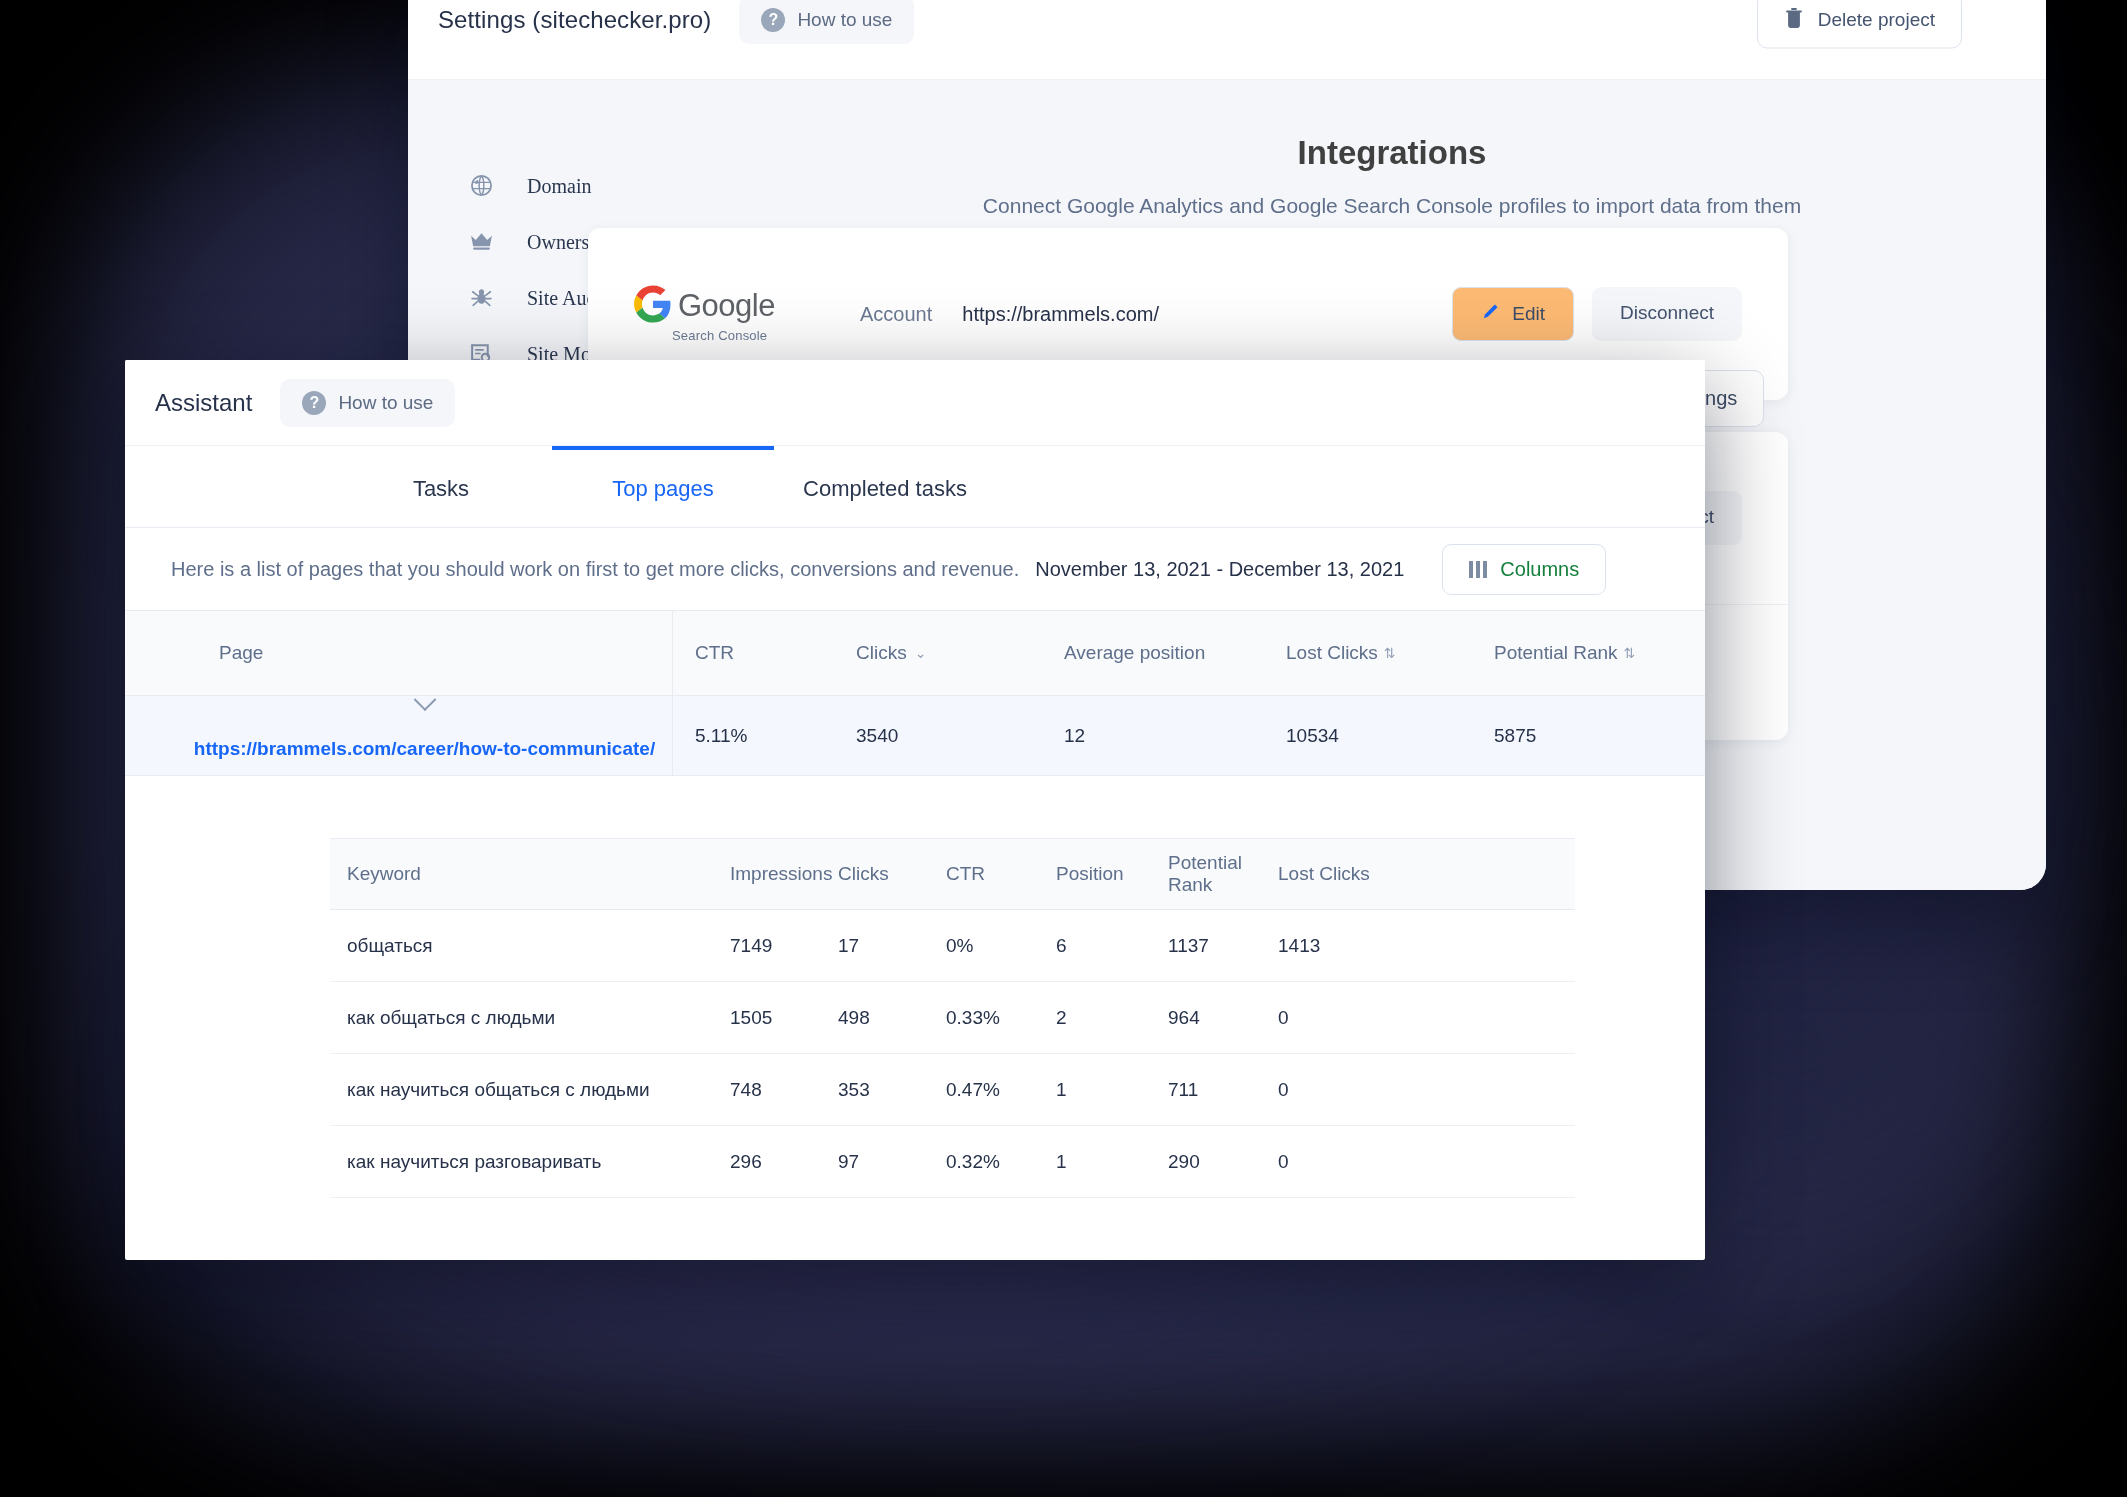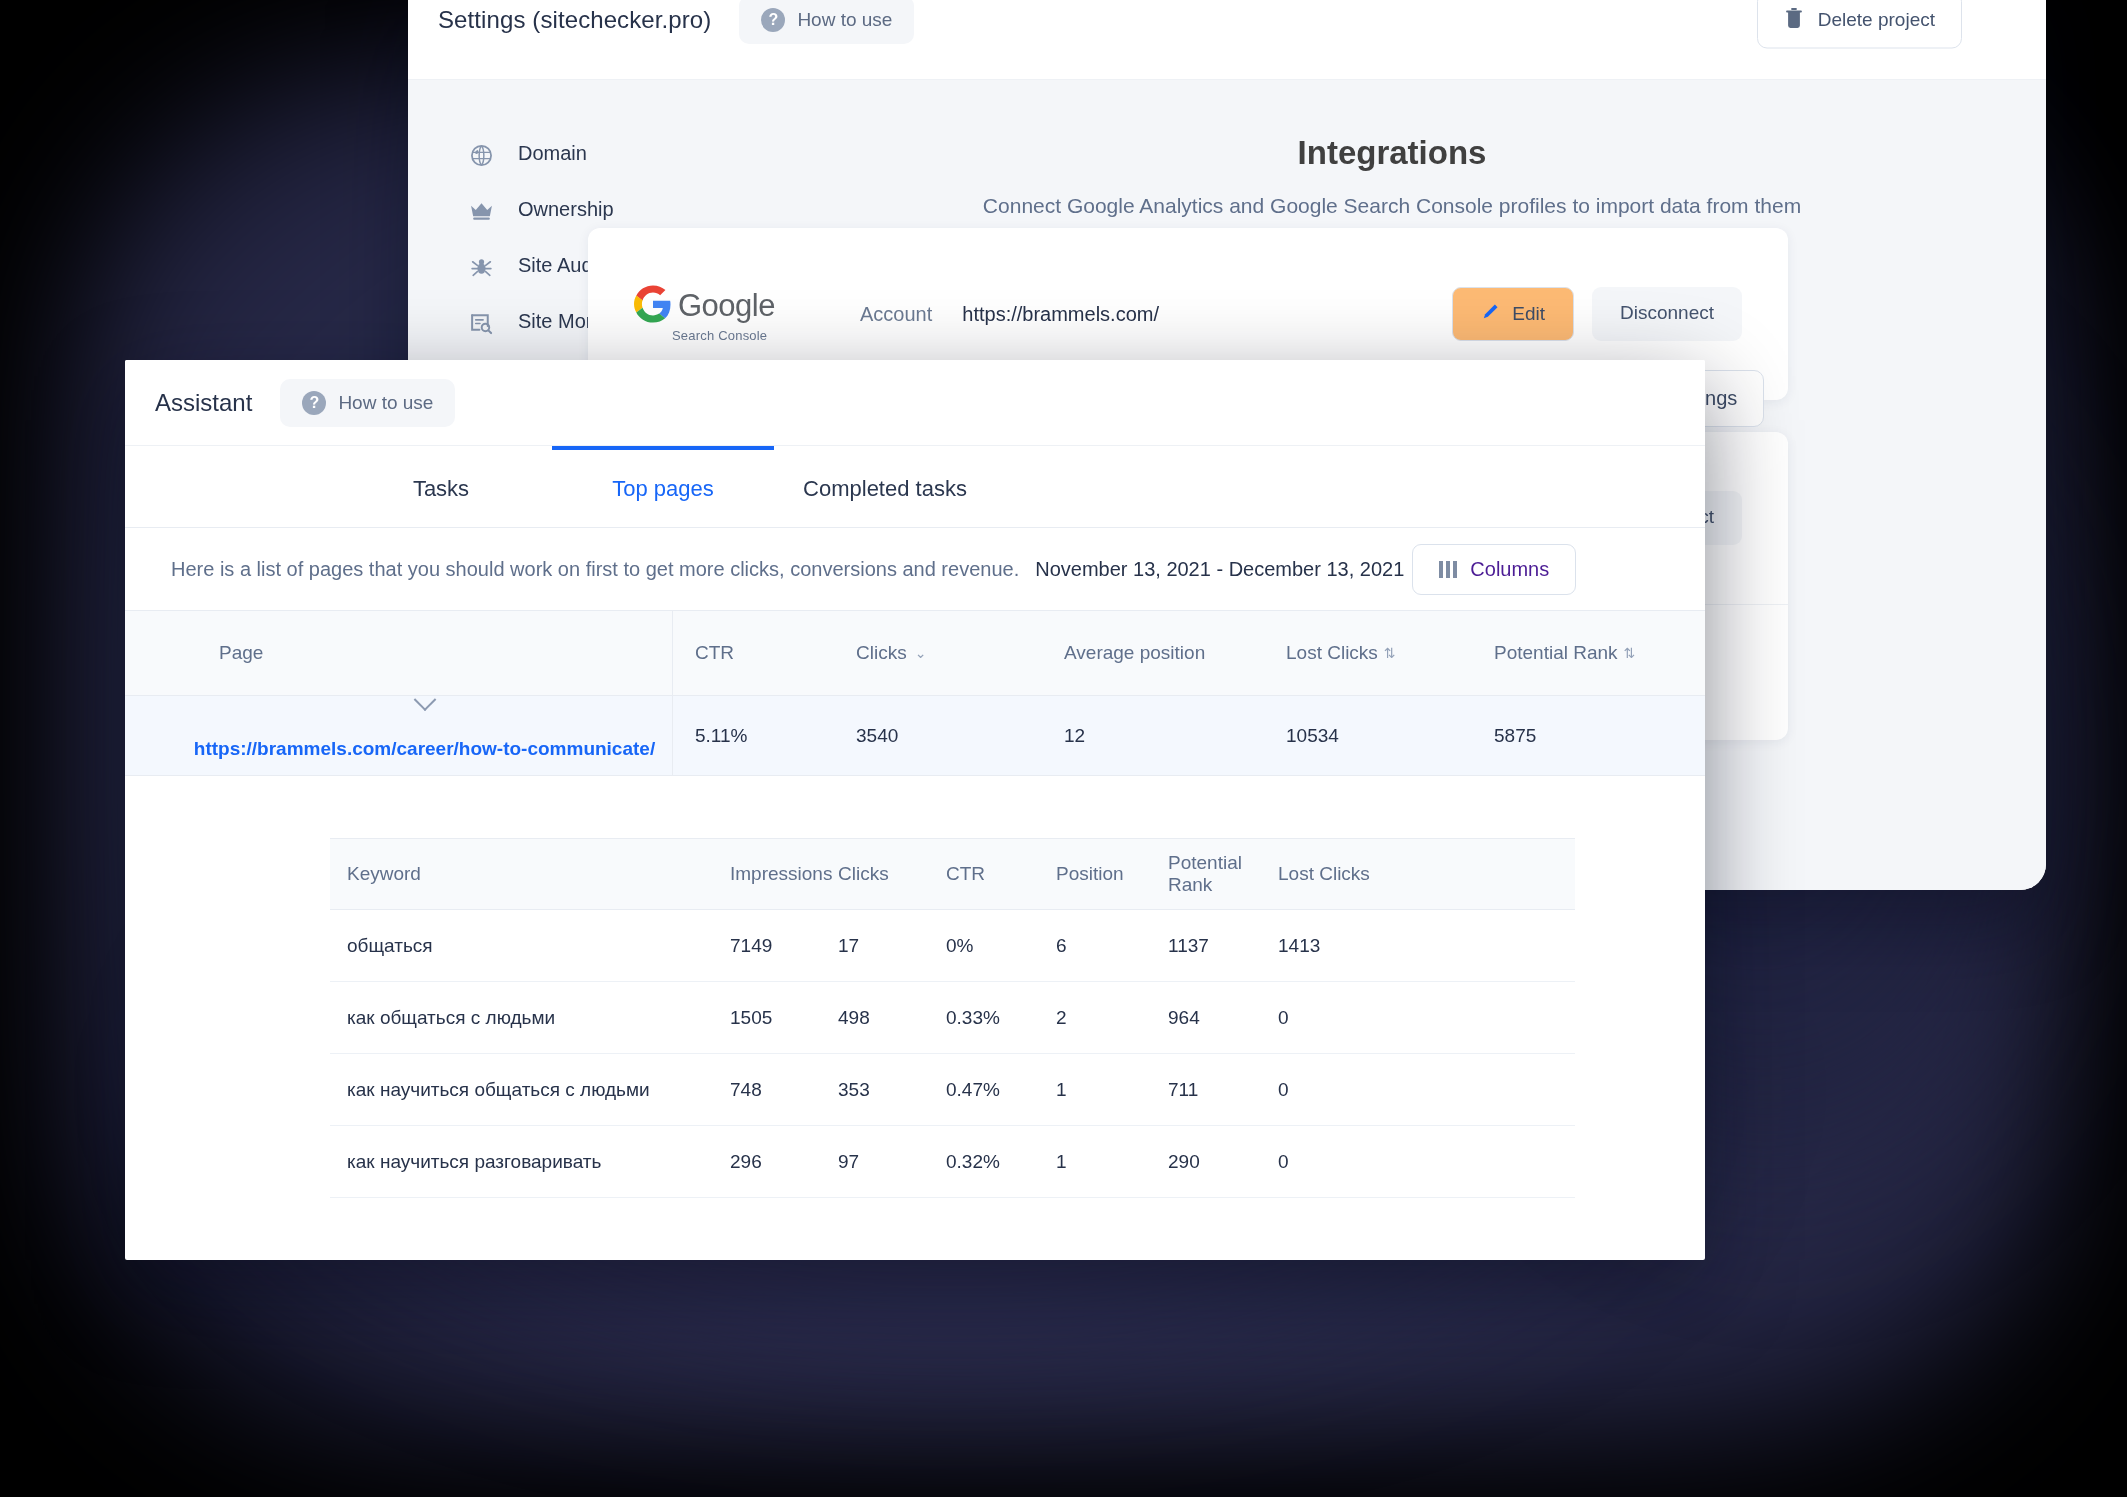--- a/index.html
+++ b/index.html
@@ -116,26 +116,27 @@
     display: flex;
     position: relative;
   }
   .settings-nav {
     width: 380px;
     padding: 62px 0 0 60px;
     flex-shrink: 0;
   }
   .nav-item {
     display: flex;
-    align-items: flex-start;
-    gap: 24px;
+    align-items: flex-end;
+    gap: 33px;
     height: 56px;
     cursor: pointer;
     color: #2b374f;
     font-size: 20px;
+    font-family: Liberation Serif, serif;
   }
   .nav-icon {
     width: 26px; height: 26px;
     display: flex; align-items: center; justify-content: center;
     color: #8695ad;
     flex-shrink: 0;
   }
 
   .settings-main {
     flex: 1;
@@ -277,25 +278,25 @@
   .desc-row {
     height: 82px;
     display: flex; align-items: center;
     padding: 0 46px 0 46px;
     gap: 0;
     background: #fff;
   }
   .desc-text { font-size: 20px; color: #5f6f8b; }
   .date-range { font-size: 20px; color: #27324a; margin-left: 16px; }
   .btn-columns {
-    margin-left: 8px;
+    margin-left: 38px;
     display: inline-flex; align-items: center; gap: 13px;
     border: 1px solid #dbe2ec; background: #fff;
     border-radius: 9px; padding: 13px 26px;
-    font-size: 20px; color: #4c1d95; cursor: pointer;
+    font-size: 20px; color: #15803d; cursor: pointer;
   }
   .cols-icon { display: inline-flex; gap: 3px; }
   .cols-icon i { display: block; width: 4px; height: 17px; background: #7e8ca3; }
 
   
   .pages-head {
     display: flex; align-items: center;
     height: 86px;
     background: #f8fafc;
     border-top: 1px solid #e8ecf2;

